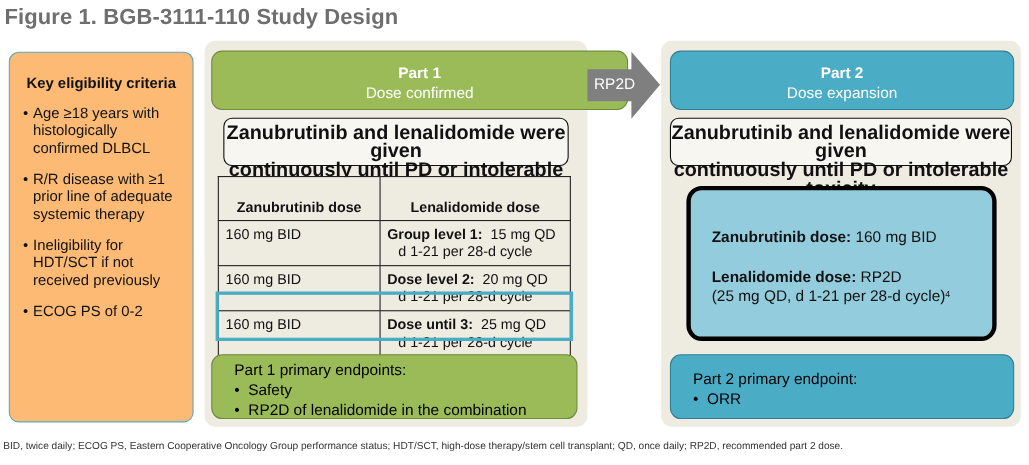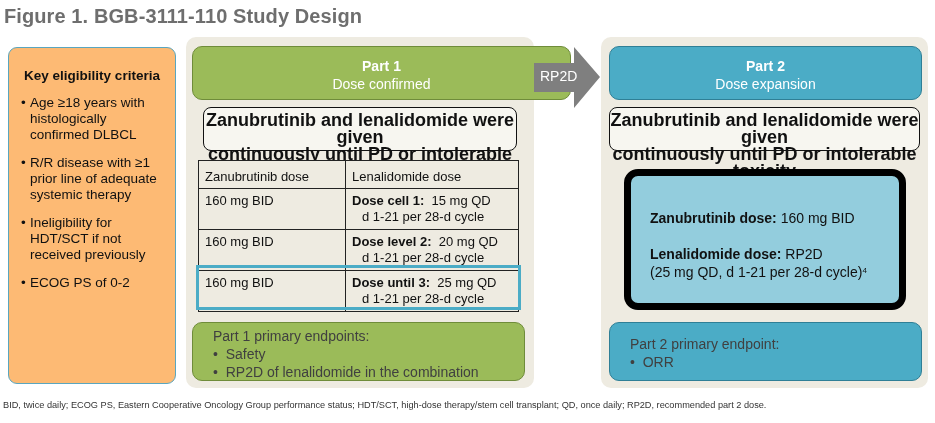--- a/index.html
+++ b/index.html
@@ -24,32 +24,32 @@
   .hdr .t { font-weight: bold; }
   .hdr1 { left: 6px; top: 9px; width: 379px; height: 54px; background: #9bbb59; border: 1px solid #6f8c3a; }
   .hdr2 { left: 8px; top: 9px; width: 313px; height: 54px; background: #4bacc6; border: 1px solid #2f7f96; }
 
   .note { position: absolute; border: 1.5px solid #111; border-radius: 8px; background: #f7f6f0; text-align: center; font-weight: bold; font-size: 18px; line-height: 17px; padding-top: 4px; }
   .note1 { left: 17px; top: 70px; width: 314px; height: 44px; }
   .note2 { left: 8px; top: 70px; width: 311px; height: 44px; }
 
   table.dose { position: absolute; left: 12px; top: 123px; width: 321px; border-collapse: collapse; font-size: 13px; }
   table.dose th, table.dose td { border: 1px solid #222; text-align: left; vertical-align: top; padding: 4px 6px; background: #eeebe1; }
-  table.dose th { font-weight: normal; height: 26px; padding-top: 8px; }
+  table.dose th { font-weight: bold; height: 26px; padding-top: 20px; text-align: center; }
   table.dose td { height: 40px; line-height: 16px; }
   table.dose td.c1 { width: 147px; }
   table.dose td.c2 .sub { display: block; padding-left: 10px; }
   .hl { position: absolute; left: 10px; top: 228px; width: 325px; height: 45px; border: 3px solid #4bacc6; }
 
-  .ep { position: absolute; border-radius: 10px; color: #404040; font-size: 14px; line-height: 18px; padding: 4px 0 0 20px; }
+  .ep { position: absolute; border-radius: 10px; color: #000000; font-size: 14px; line-height: 18px; padding: 4px 0 0 20px; }
   .ep1 { left: 6px; top: 285px; width: 333px; height: 59px; background: #9bbb59; border: 1px solid #6f8c3a; }
   .ep2 { left: 8px; top: 285px; width: 313px; height: 59px; background: #4bacc6; border: 1px solid #2f7f96; padding-top: 12px; }
   .ep .bul { padding-left: 0; }
 
-  .inner2 { position: absolute; left: 23px; top: 132px; width: 282px; height: 141px; background: #93cddd; border: 7px solid #000000; border-radius: 14px; padding: 33px 0 0 19px; font-size: 14px; line-height: 18px; }
+  .inner2 { position: absolute; left: 23px; top: 132px; width: 282px; height: 141px; background: #93cddd; border: 4px solid #000000; border-radius: 14px; padding: 33px 0 0 19px; font-size: 14px; line-height: 18px; }
   .inner2 .b { font-weight: bold; }
   .inner2 .gap { height: 18px; }
   .inner2 sup { font-size: 8px; vertical-align: top; position: relative; top: -1px; }
 
   
   .arrow { position: absolute; left: 532px; top: 45px; width: 70px; height: 65px; }
   .arrow-label { position: absolute; left: 540px; top: 68px; color: #fff; font-size: 14px; }
 
   .foot { position: absolute; left: 3px; top: 400px; font-size: 9.2px; color: #333; white-space: nowrap; }
 </style>
@@ -78,21 +78,21 @@
     <div>continuously until PD or intolerable toxicity</div>
   </div>
   <table class="dose">
     <tbody>
         <tr>
       <th>Zanubrutinib dose</th>
       <th>Lenalidomide dose</th>
     </tr>
     <tr>
       <td class="c1">160 mg BID</td>
-      <td class="c2"><b>Dose cell 1:</b>&nbsp; <span>15 mg QD</span><span class="sub">d 1-21 per 28-d cycle</span></td>
+      <td class="c2"><b>Group level 1:</b>&nbsp; <span>15 mg QD</span><span class="sub">d 1-21 per 28-d cycle</span></td>
     </tr>
     <tr>
       <td class="c1">160 mg BID</td>
       <td class="c2"><b>Dose level 2:</b>&nbsp; <span>20 mg QD</span><span class="sub">d 1-21 per 28-d cycle</span></td>
     </tr>
     <tr>
       <td class="c1">160 mg BID</td>
       <td class="c2"><b>Dose until 3:</b>&nbsp; <span>25 mg QD</span><span class="sub">d 1-21 per 28-d cycle</span></td>
     </tr>
   </tbody>

